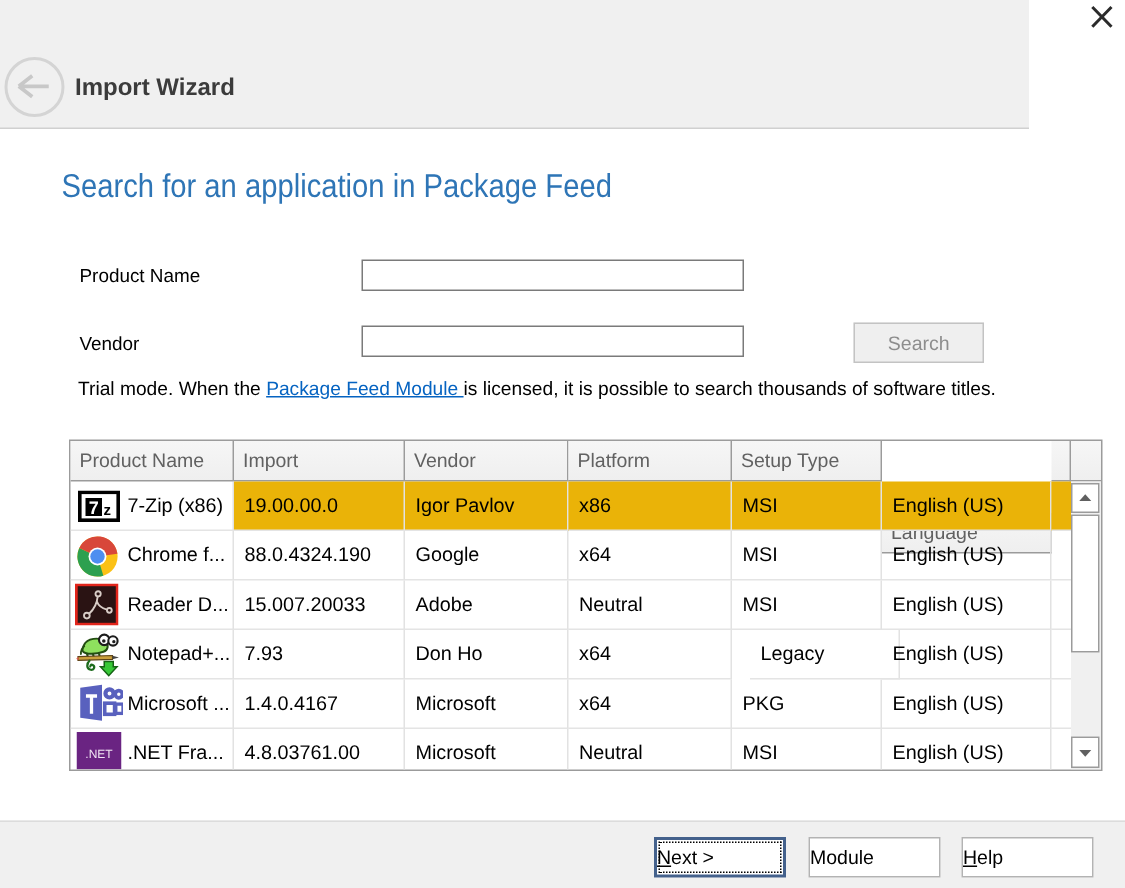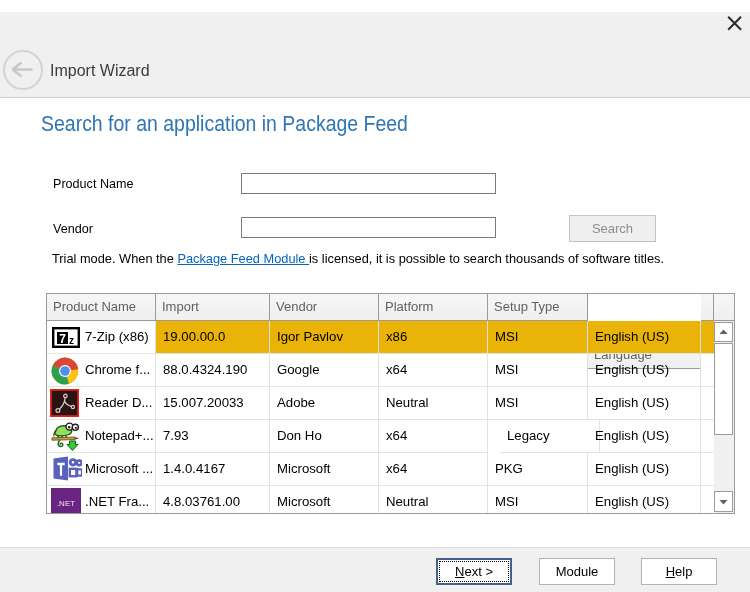--- a/index.html
+++ b/index.html
@@ -1,21 +1,21 @@
 <!DOCTYPE html>
 <html><head>
 <meta charset="utf-8">
 <style>
 * { margin:0; padding:0; box-sizing:border-box; }
 html,body { width:750px; height:592px; }
 body { font-family:"Liberation Sans",sans-serif; background:#fff; position:relative; overflow:hidden; }
 .abs { position:absolute; }
 
 
-#hdr { left:0; top:12px; width:750px; height:86px; background:#f0f0f0; border-bottom:1px solid #d0d0d0; }
+#hdr { left:0; top:0; width:686px; height:86px; background:#f0f0f0; border-bottom:1px solid #d0d0d0;font-weight:bold; }
 #backc { left:3px; top:38px; width:40px; height:40px; border-radius:50%; border:2.5px solid #d4d4d4; }
 #hdrtitle { left:50px; top:50px; font-size:16px; color:#3b3b3b; }
 #closex { left:722px; top:0px; width:28px; height:24px; }
 
 
 #ptitle { left:41px; top:111px; font-size:22px; color:#2e75b6; transform:scaleX(0.885); transform-origin:left top; white-space:nowrap; }
 
 
 .flabel { font-size:12.6px; color:#000; }
 .tinput { left:241px; width:255px; height:21px; background:#fff; border:1px solid #7a7a7a; }
@@ -32,21 +32,21 @@
 .icon { position:absolute; }
 .pname { position:absolute; left:38px; top:0; }
 
 
 #sbar { position:absolute; left:667px; top:27px; width:20px; height:192px; background:#f0f0f0; }
 .sbtn { position:absolute; left:0px; width:19px; background:#fff; border:1px solid #9b9b9b; }
 #sthumb { position:absolute; left:0px; top:22px; width:19px; height:92px; background:#fff; border:1px solid #9b9b9b; }
 
 
 #ftr { left:0; top:547px; width:750px; height:45px; background:#f0f0f0; border-top:1px solid #dcdcdc; }
-.fbtn { position:absolute; top:558px; width:76px; height:27px; background:#fff; border:1px solid #b3b3b3; font-size:13px; color:#000; text-align:center; line-height:25px; }
+.fbtn { position:absolute; top:558px; width:88px; height:27px; background:#fff; border:1px solid #b3b3b3; font-size:13px; color:#000; line-height:25px; }
 #nextbtn { left:436px; border:2px solid #44618c; outline:1px dotted #000; outline-offset:-4px; line-height:23px; }
 #cancelbtn { left:539px; }
 #helpbtn { left:641px; }
 .us { text-decoration:underline; }
 </style>
 </head>
 <body>
 <div id="hdr" class="abs">
   <div id="backc" class="abs">
     <svg width="36" height="36" viewBox="0 0 36 36">

